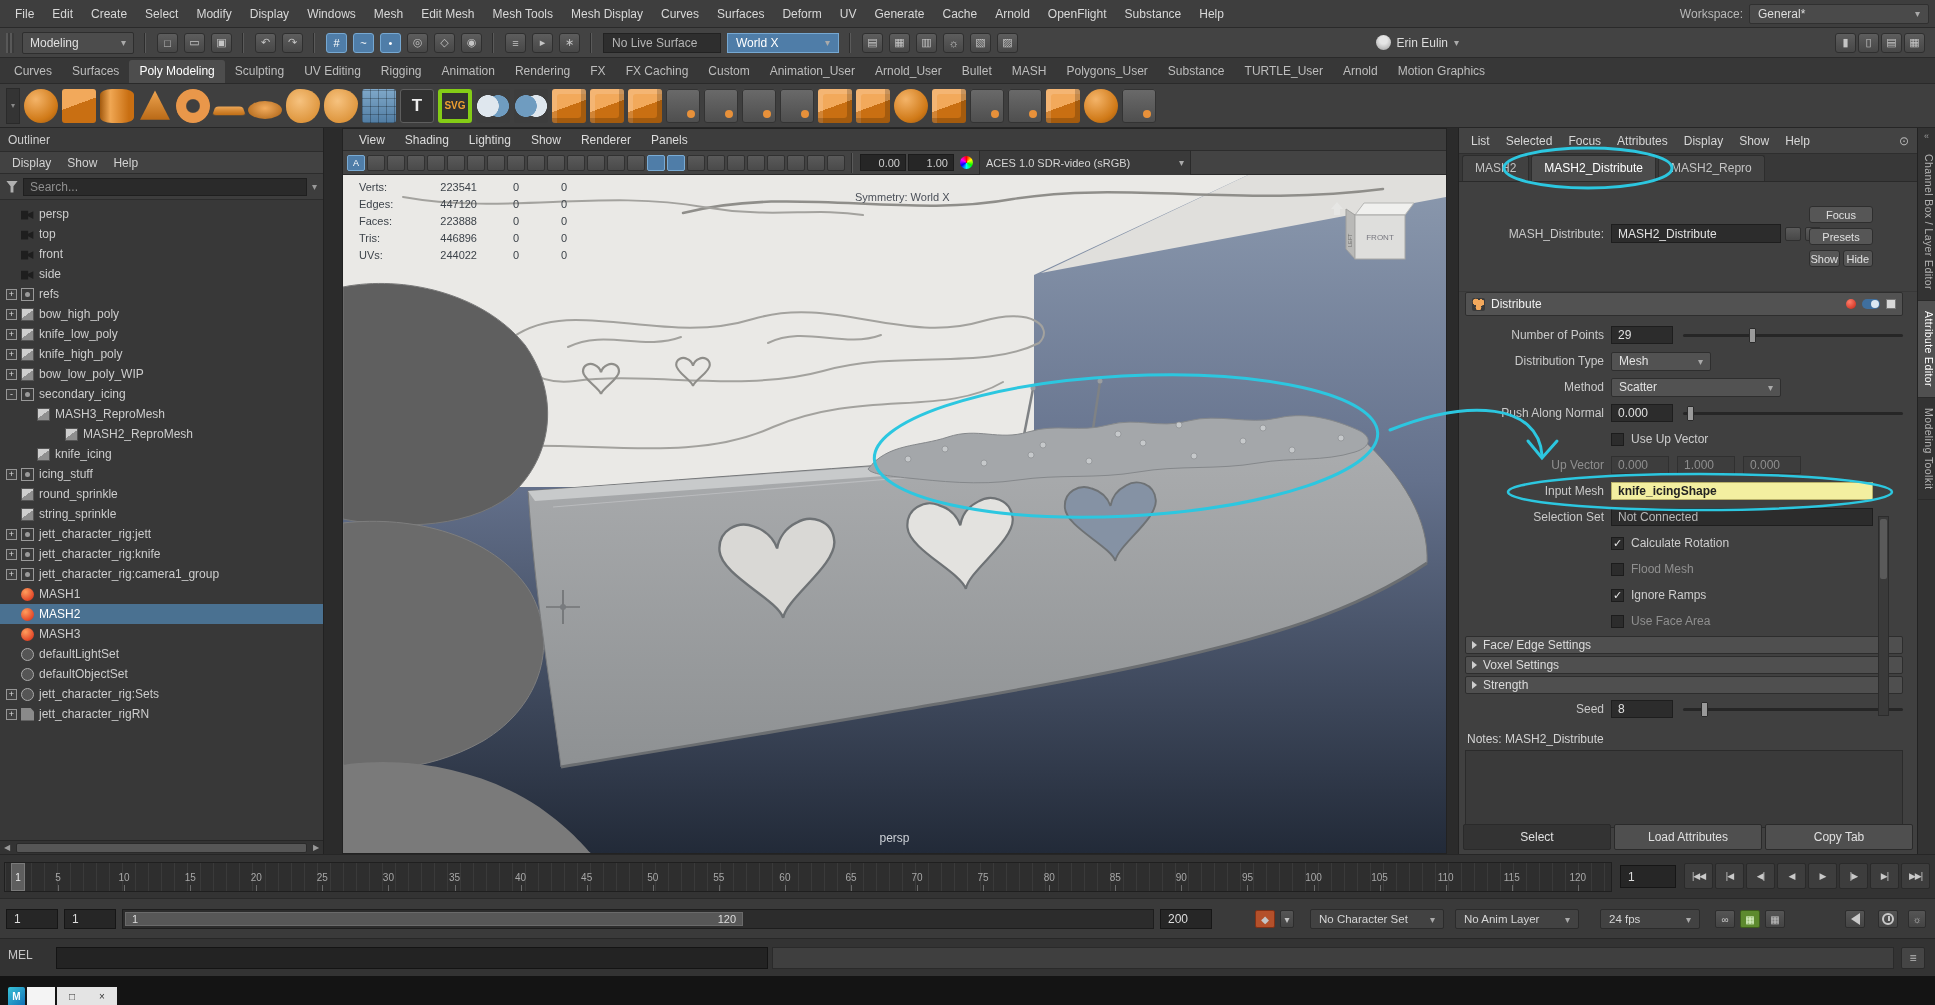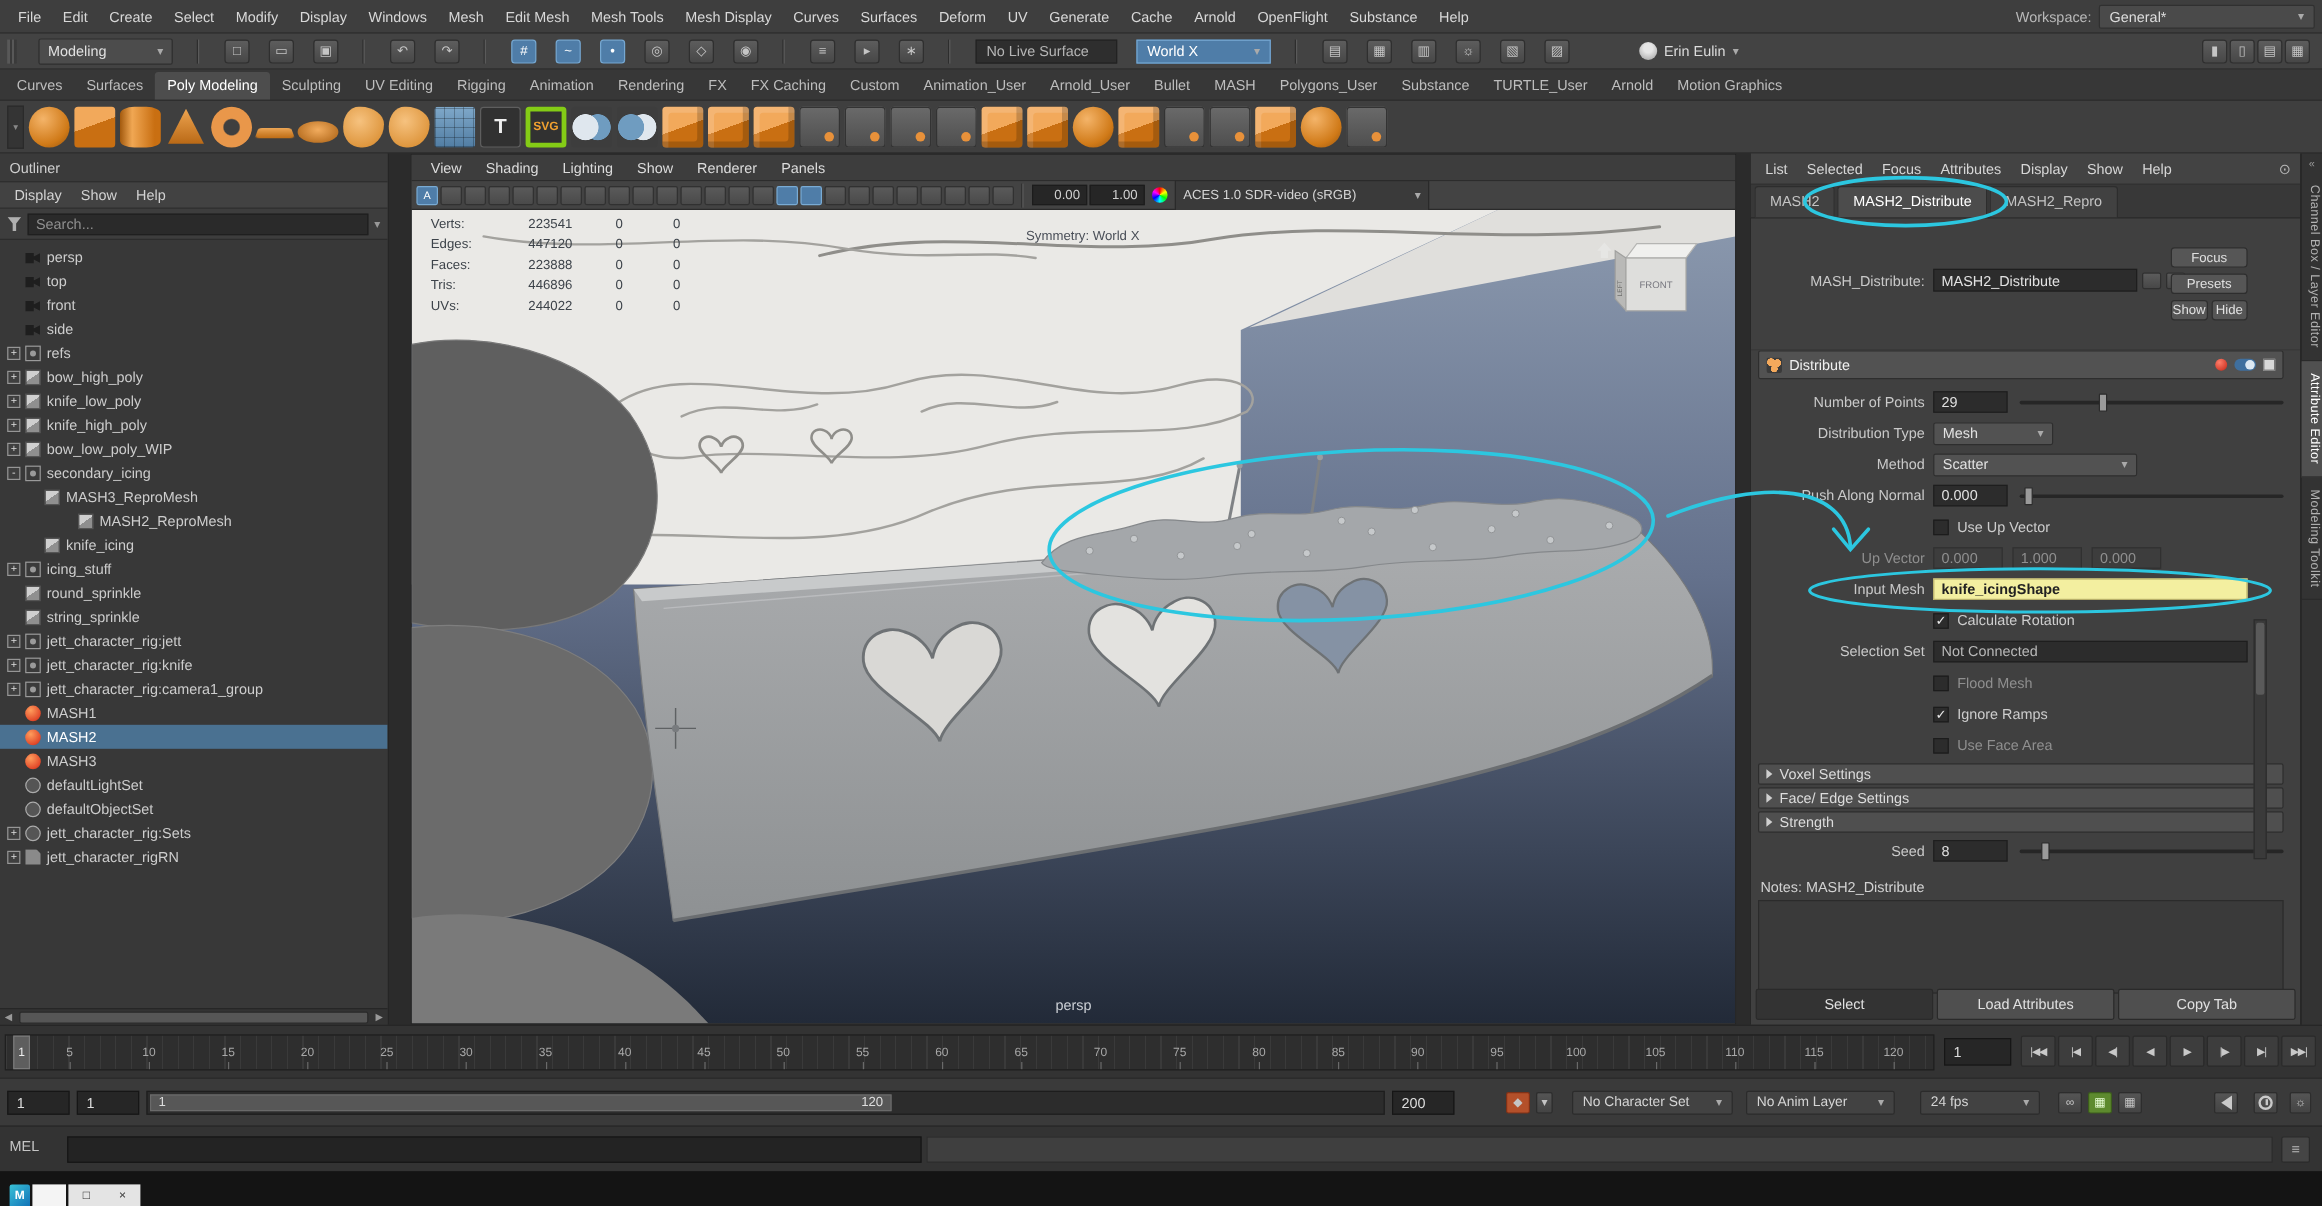--- a/index.html
+++ b/index.html
@@ -6,21 +6,21 @@
 html,body{width:1935px;height:1005px;background:#141414;overflow:hidden;}
 #app{position:absolute;inset:0;width:1935px;height:1005px;background:#2b2b2b;color:#c8c8c8;font-size:12px;}
 
 #menubar{position:absolute;top:0;left:0;right:0;height:28px;background:#3e3e3e;border-bottom:1px solid #2a2a2a;display:flex;align-items:center;padding:0 6px;}
 #menubar .menu{padding:0 9px;color:#d8d8d8;white-space:nowrap;}
 #menubar .spacer{flex:1;}
 #ws-label{color:#b8b8b8;margin-right:6px;}
 #ws-select{background:#4a4a4a;border:1px solid #303030;border-radius:2px;height:20px;display:flex;align-items:center;padding:0 8px;width:180px;color:#ddd;}
 .dd::after{content:"▾";margin-left:auto;padding-left:8px;color:#aaa;font-size:10px;}
 
-#statusline{position:absolute;top:28px;left:0;right:0;height:30px;background:#434343;border-bottom:1px solid #2a2a2a;display:flex;align-items:center;padding:0 4px;gap:16px;}
+#statusline{position:absolute;top:28px;left:0;right:0;height:30px;background:#434343;border-bottom:1px solid #2a2a2a;display:flex;align-items:center;padding:0 4px;gap:6px;}
 .ic{width:21px;height:20px;background:linear-gradient(#5d5d5d,#474747);border:1px solid #2f2f2f;border-radius:3px;display:flex;align-items:center;justify-content:center;font-size:11px;color:#c5c5c5;flex:none;}
 .ic.active{background:var(--accent,#4f7da8);border-color:#76a8d2;color:#fff;}
 .sep{width:1px;height:20px;background:#5a5a5a;margin:0 5px;box-shadow:-1px 0 0 #2d2d2d;flex:none;}
 #mode-select{width:112px;height:22px;background:#4c4c4c;border:1px solid #2e2e2e;border-radius:2px;display:flex;align-items:center;padding:0 7px;color:#e0e0e0;}
 .grip{width:8px;height:20px;background:repeating-linear-gradient(90deg,#585858 0 2px,#3a3a3a 2px 4px);flex:none;margin:0 2px;}
 #live-field{height:20px;background:#2e2e2e;border:1px solid #222;display:flex;align-items:center;padding:0 8px;color:#b5b5b5;width:118px;}
 #sym-chip{height:20px;background:var(--accent,#4f7da8);border:1px solid #76a8d2;display:flex;align-items:center;padding:0 8px;color:#fff;width:112px;}
 #user-chip{display:flex;align-items:center;gap:6px;margin-left:auto;color:#ddd;}
 #user-chip .avatar{width:15px;height:15px;border-radius:50%;background:radial-gradient(circle at 50% 35%,#e6e6e6 30%,#9c9c9c);}
 #user-chip::after{content:"▾";color:#aaa;font-size:10px;}
@@ -905,52 +905,52 @@
         <span class="ae-label" style="color:#8f8f8f">Up Vector</span>
         <span class="upv">0.000</span>
         <span class="upv">1.000</span>
         <span class="upv">0.000</span>
       </div>
       <div class="ae-row">
         <span class="ae-label">Input Mesh</span>
         <div class="ae-field hl">knife_icingShape</div>
       </div>
       <div class="ae-row">
+        <span class="ae-label">Selection Set</span>
+        <div class="ae-field">Not Connected</div>
+      </div>
+      <div class="ae-row">
         <span class="ae-label"></span>
         <span class="cb checked"></span>
         <span class="cb-label">Calculate Rotation</span>
       </div>
       <div class="ae-row">
-        <span class="ae-label">Selection Set</span>
-        <div class="ae-field">Not Connected</div>
-      </div>
-      <div class="ae-row">
         <span class="ae-label"></span>
         <span class="cb"></span>
         <span class="cb-label dim">Flood Mesh</span>
       </div>
       <div class="ae-row">
         <span class="ae-label"></span>
         <span class="cb checked"></span>
         <span class="cb-label">Ignore Ramps</span>
       </div>
       <div class="ae-row">
         <span class="ae-label"></span>
         <span class="cb"></span>
         <span class="cb-label dim">Use Face Area</span>
       </div>
 
         <div class="ae-colbar">
           <span class="tri"></span>
-          <span>Voxel Settings</span>
+          <span>Face/ Edge Settings</span>
         </div>
 
         <div class="ae-colbar">
           <span class="tri"></span>
-          <span>Face/ Edge Settings</span>
+          <span>Voxel Settings</span>
         </div>
 
         <div class="ae-colbar">
           <span class="tri"></span>
           <span>Strength</span>
         </div>
 
       <div class="ae-row">
         <span class="ae-label">Seed</span>
         <div class="ae-val">8</div>

